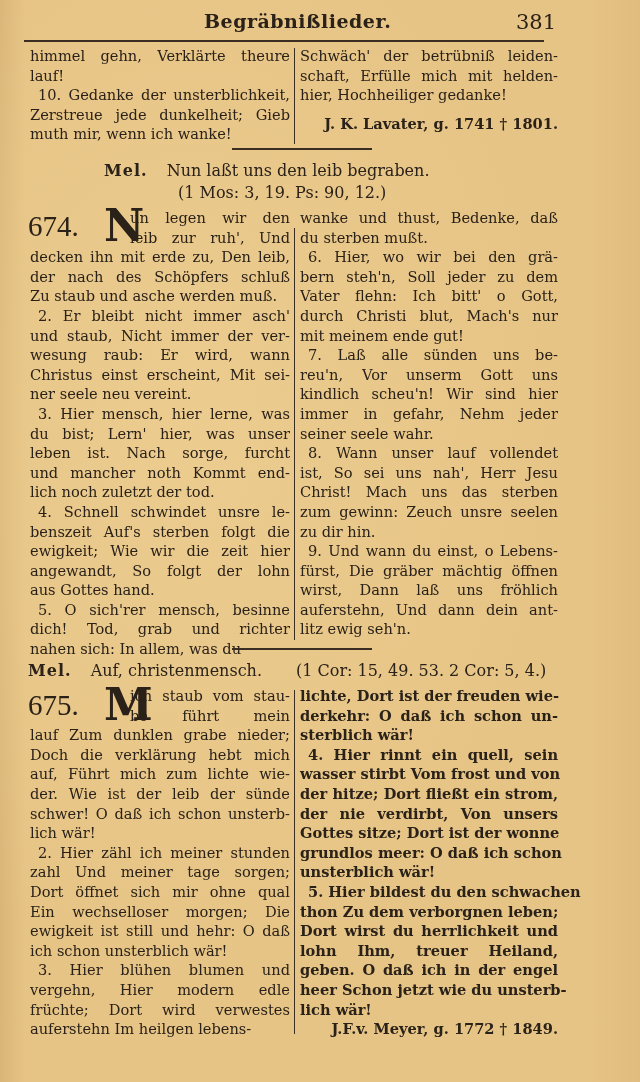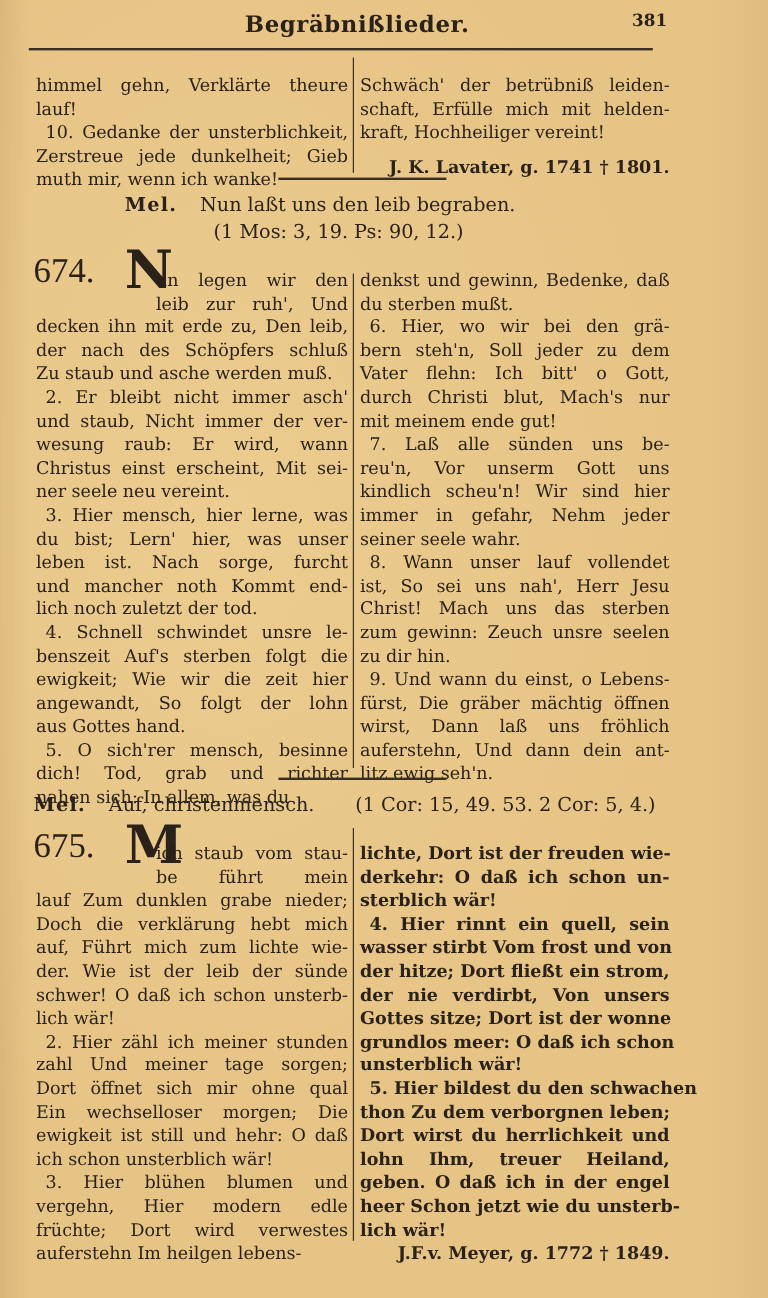--- a/index.html
+++ b/index.html
@@ -9,24 +9,24 @@
     background-image:
       radial-gradient(ellipse at 30% 40%, rgba(240,210,150,0.55) 0%, rgba(230,196,134,0) 60%),
       linear-gradient(90deg, rgba(180,140,80,0.25) 0%, rgba(0,0,0,0) 4%, rgba(0,0,0,0) 92%, rgba(200,160,100,0.2) 100%);
     font-family: "DejaVu Serif", serif;
     color: #2a2118;
     position: relative;
   }
 
   .running-head { position: absolute; top: 10px; left: 0; width: 532px; height: 28px; }
   .running-title { position: absolute; left: 180px; top: 0; font-size: 19px; letter-spacing: 0.5px; font-weight: bold; }
-  .page-number { position: absolute; right: 0; top: 0; font-size: 14px; font-weight: bold; }
+  .page-number { position: absolute; right: 0; top: 0; font-size: 21px; font-weight: normal; }
   .head-rule { position: absolute; top: 40px; left: 24px; width: 520px; border-top: 2px solid #3a2e22; }
 
-  .col { position: absolute; font-size: 14.6px; line-height: 19.6px; margin-top: 16px; }
+  .col { position: absolute; font-size: 14.6px; line-height: 19.6px; }
   .col .ln { white-space: nowrap; display: block; text-align: justify; text-align-last: justify; }
   .col .ln.last { text-align-last: left; }
   .col .ln.indent { padding-left: 8px; }
   .left-col { left: 30px; width: 260px; }
   .right-col { left: 300px; width: 258px; }
   .col-divider { position: absolute; left: 294px; border-left: 1px solid #3a2e22; }
 
   .author { font-weight: bold; text-align: right !important; text-align-last: right !important; }
   .sep-rule { position: absolute; left: 232px; width: 140px; border-top: 2px solid #3a2e22; }
 
@@ -49,21 +49,21 @@
 <div class="col left-col" style="top:46px;" id="prev-left">
     <span class="ln">himmel gehn, Verklärte theure</span>
     <span class="ln last">lauf!</span>
     <span class="ln indent">10. Gedanke der unsterblichkeit,</span>
     <span class="ln">Zerstreue jede dunkelheit; Gieb</span>
     <span class="ln last">muth mir, wenn ich wanke!</span>
   </div>
 <div class="col right-col" style="top:46px;" id="prev-right">
     <span class="ln">Schwäch' der betrübniß leiden-</span>
     <span class="ln">schaft, Erfülle mich mit helden-</span>
-    <span class="ln last">kraft, Hochheiliger vereint!</span>
+    <span class="ln last">hier, Hochheiliger gedanke!</span>
   </div>
 <div class="col-divider" style="top:48px;height:96px;"></div>
 <div class="col right-col" style="top:114px;">
   <span class="ln author">J. K. Lavater, g. 1741 † 1801.</span>
 </div>
 
 <div class="sep-rule" style="top:148px;"></div>
 
 <div class="mel-line" style="left:104px;top:161px;">
   <span class="mel-label">Mel.</span>
@@ -92,21 +92,21 @@
     <span class="ln indent">4. Schnell schwindet unsre le-</span>
     <span class="ln">benszeit Auf's sterben folgt die</span>
     <span class="ln">ewigkeit; Wie wir die zeit hier</span>
     <span class="ln">angewandt, So folgt der lohn</span>
     <span class="ln last">aus Gottes hand.</span>
     <span class="ln indent">5. O sich'rer mensch, besinne</span>
     <span class="ln">dich! Tod, grab und richter</span>
     <span class="ln last">nahen sich: In allem, was du</span>
   </div>
 <div class="col right-col" style="top:208px;" id="h674-right">
-    <span class="ln">denkst und gewinn, Bedenke, daß</span>
+    <span class="ln">wanke und thust, Bedenke, daß</span>
     <span class="ln last">du sterben mußt.</span>
     <span class="ln indent">6. Hier, wo wir bei den grä-</span>
     <span class="ln">bern steh'n, Soll jeder zu dem</span>
     <span class="ln">Vater flehn: Ich bitt' o Gott,</span>
     <span class="ln">durch Christi blut, Mach's nur</span>
     <span class="ln last">mit meinem ende gut!</span>
     <span class="ln indent">7. Laß alle sünden uns be-</span>
     <span class="ln">reu'n, Vor unserm Gott uns</span>
     <span class="ln">kindlich scheu'n! Wir sind hier</span>
     <span class="ln">immer in gefahr, Nehm jeder</span>

